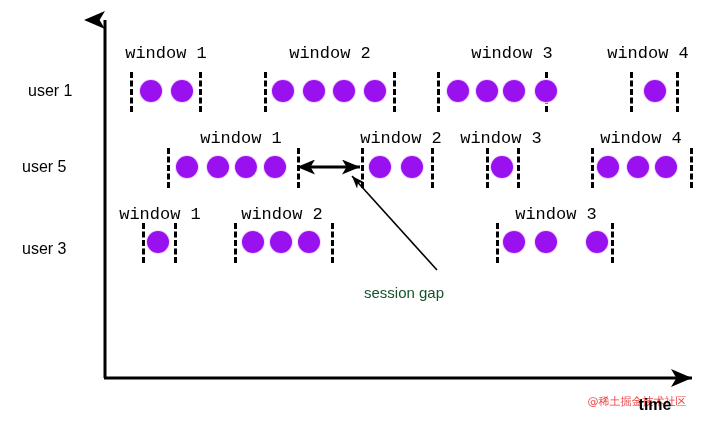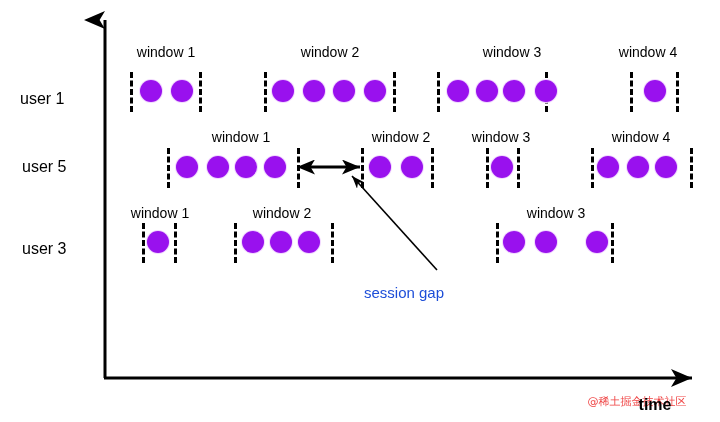--- a/index.html
+++ b/index.html
@@ -26,32 +26,32 @@
   .row-label {
     position: absolute;
     font-family: "Liberation Sans", sans-serif;
     font-size: 16px;
     color: #000000;
     white-space: nowrap;
     text-align: left;
   }
   .window-label {
     position: absolute;
-    font-family: Liberation Sans, sans-serif;
-    font-size: 14px;
+    font-family: Liberation Mono, monospace;
+    font-size: 17px;
     color: #000000;
     white-space: nowrap;
     text-align: left;
     transform: translateX(-50%);
   }
   .annotation-label {
     position: absolute;
     font-family: "Liberation Sans", sans-serif;
     font-size: 15px;
-    color: #1d4ed8;
+    color: #14532d;
     white-space: nowrap;
     transform: translateX(-50%);
   }
   .axis-label {
     position: absolute;
     font-family: "Liberation Sans", sans-serif;
     font-size: 16px;
     font-weight: bold;
     color: #000000;
     white-space: nowrap;
@@ -107,21 +107,21 @@
         <line x1="105" y1="378" x2="105" y2="20" stroke="#000" stroke-width="3" marker-end="url(#arrow-up)"></line>
         <line x1="104" y1="378" x2="692" y2="378" stroke="#000" stroke-width="3" marker-end="url(#arrow-right)"></line>
       </g>
     <g id="annotation-group">
         <line x1="303" y1="167" x2="360" y2="167" stroke="#000" stroke-width="3" marker-start="url(#arrow-tail-small)" marker-end="url(#arrow-head-small)"></line>
         <line x1="437" y1="270" x2="352" y2="176" stroke="#000" stroke-width="1.6" marker-end="url(#arrow-thin)"></line>
       </g>
   </svg>
 
   <div id="rows-layer">
-      <div class="row-label" style="left: 20px; top: 82px; margin-top: 8px;">user 1</div>
+      <div class="row-label" style="left: 28px; top: 82px;">user 1</div>
       <div class="window-label" style="left: 166px; top: 44px;">window 1</div>
       <div class="win-bracket" style="left: 130px; top: 72px; height: 40px;"></div>
       <div class="win-bracket" style="left: 199px; top: 72px; height: 40px;"></div>
       <div class="event-dot" style="left: 140px; top: 80px; width: 22px; height: 22px; background: rgb(153, 17, 238);"></div>
       <div class="event-dot" style="left: 171px; top: 80px; width: 22px; height: 22px; background: rgb(153, 17, 238);"></div>
       <div class="window-label" style="left: 330px; top: 44px;">window 2</div>
       <div class="win-bracket" style="left: 264px; top: 72px; height: 40px;"></div>
       <div class="win-bracket" style="left: 393px; top: 72px; height: 40px;"></div>
       <div class="event-dot" style="left: 272px; top: 80px; width: 22px; height: 22px; background: rgb(153, 17, 238);"></div>
       <div class="event-dot" style="left: 303px; top: 80px; width: 22px; height: 22px; background: rgb(153, 17, 238);"></div>

